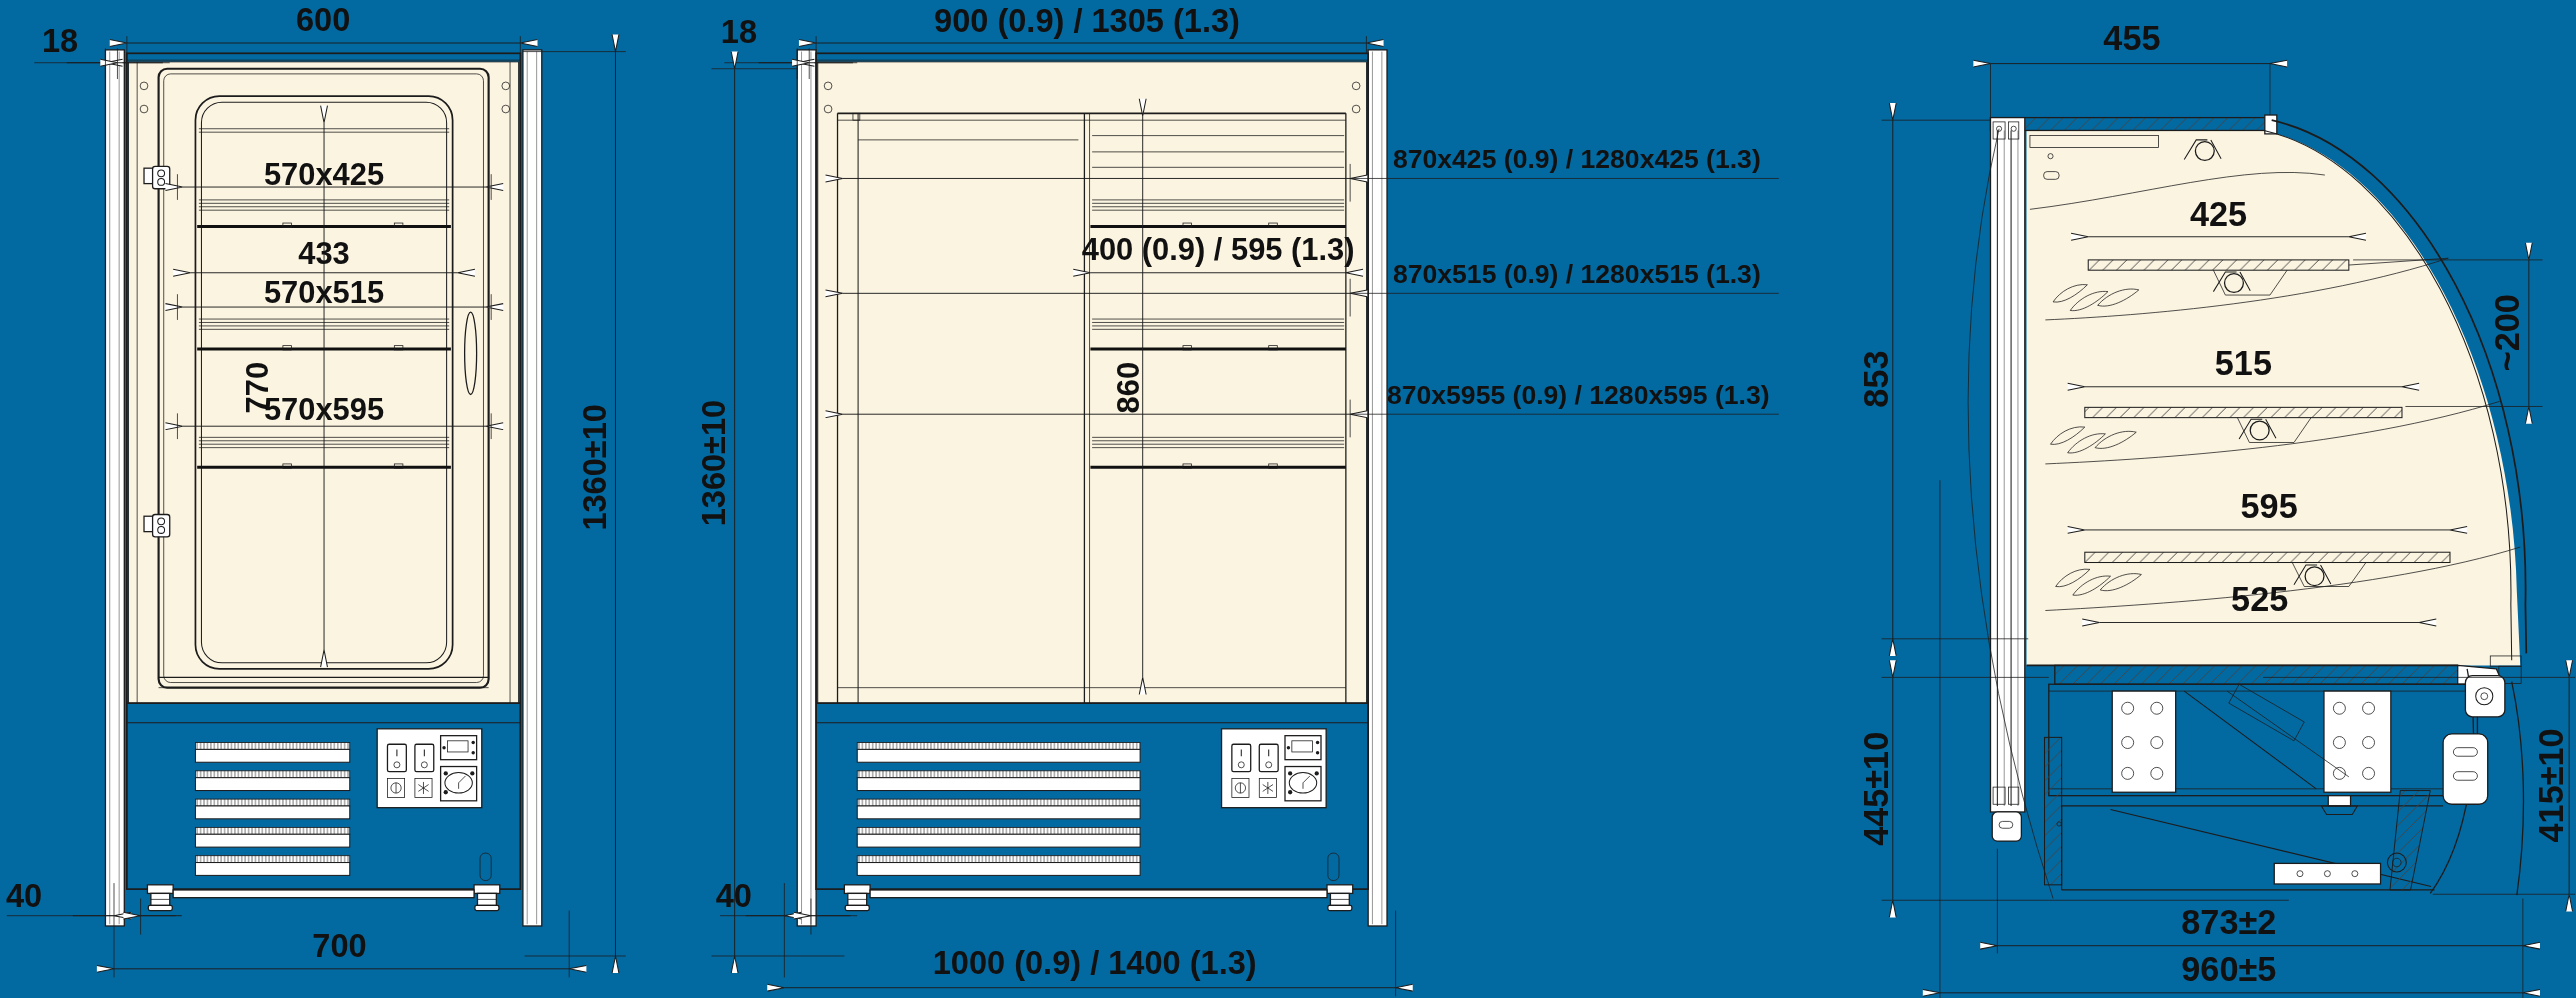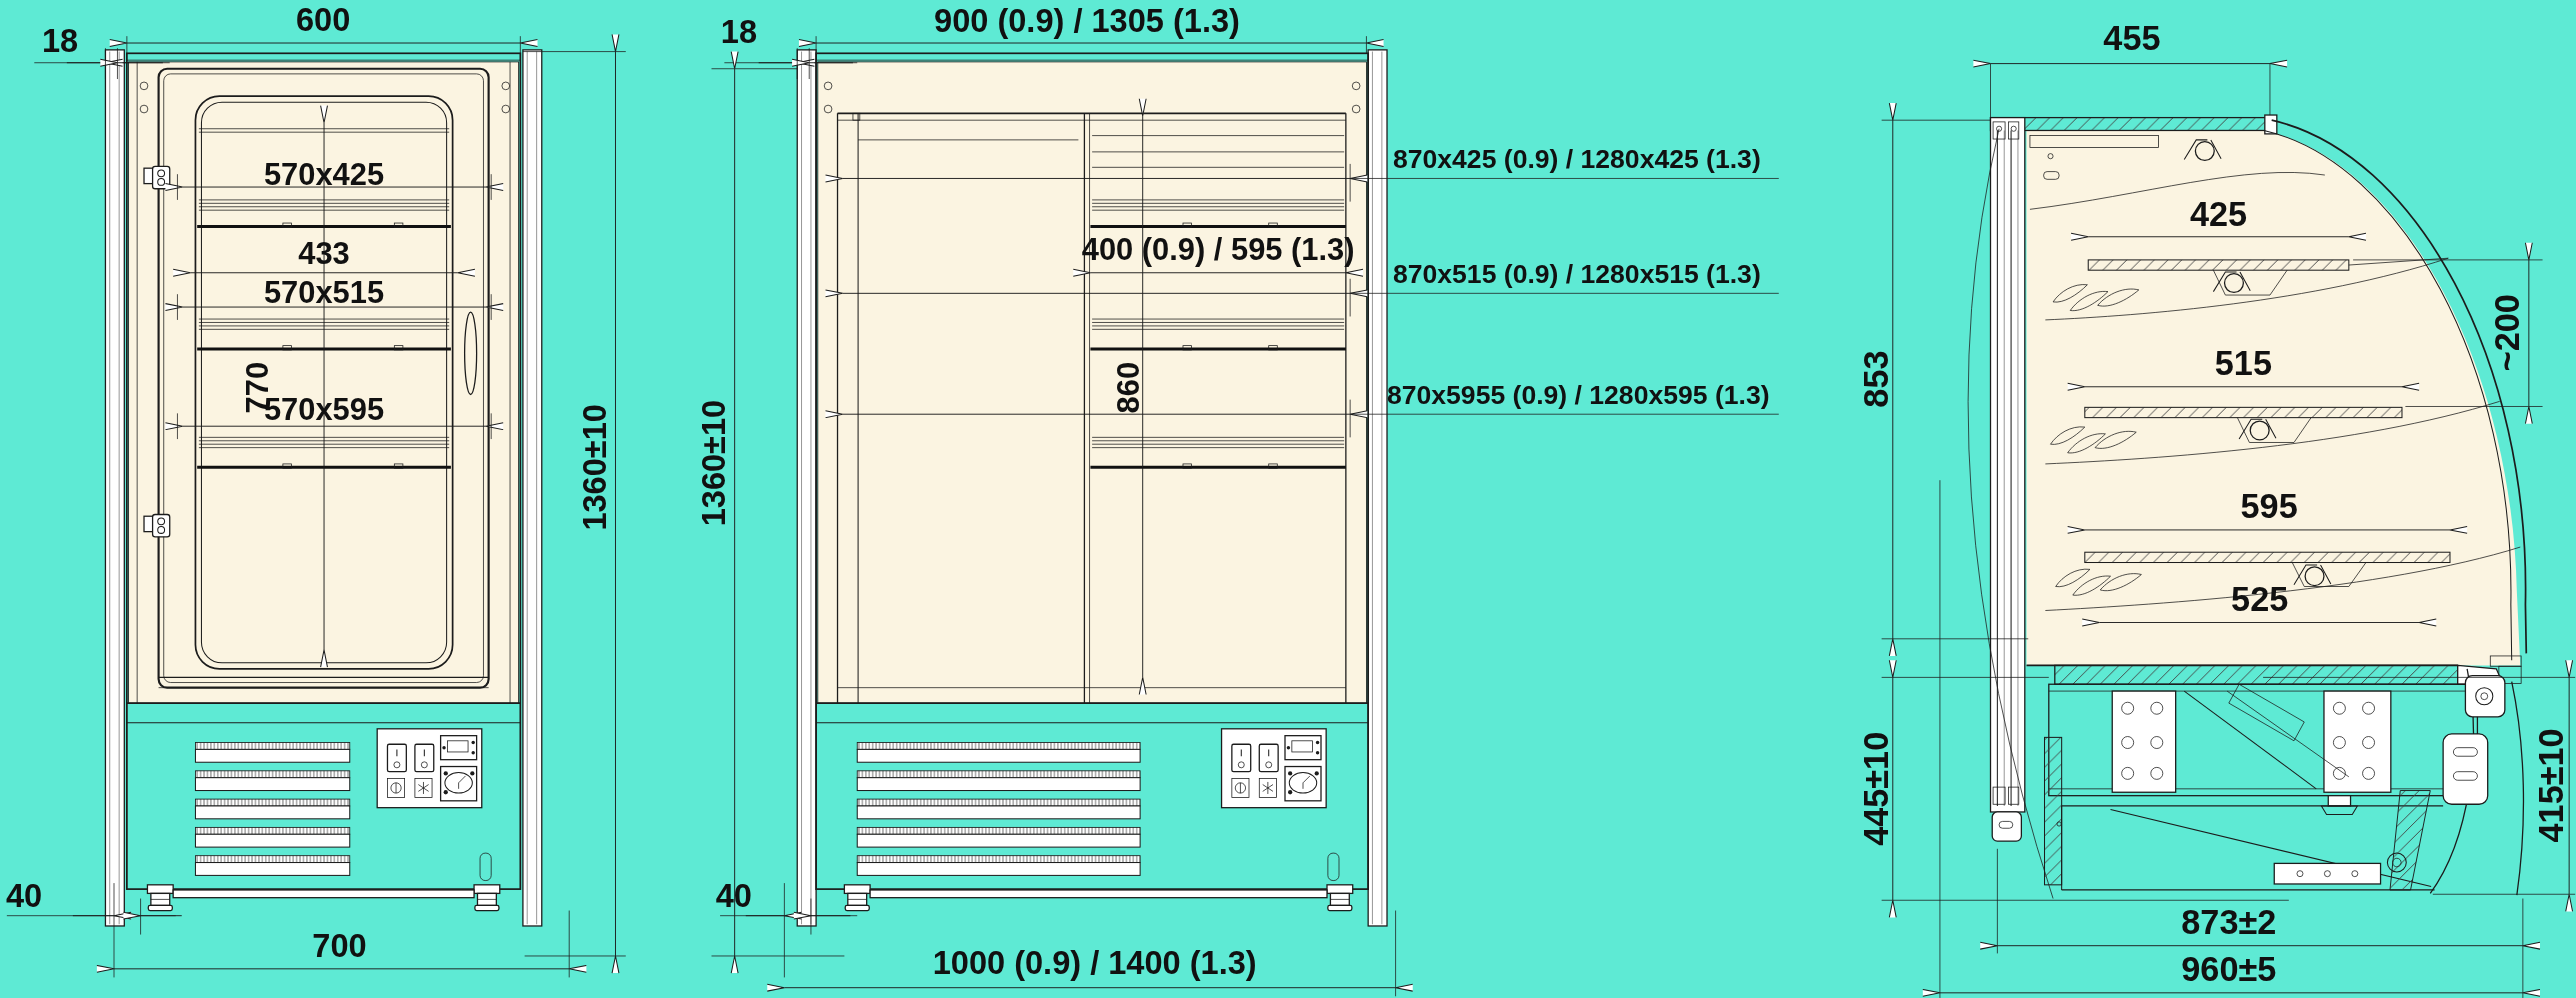--- a/index.html
+++ b/index.html
@@ -1,16 +1,16 @@
 <!DOCTYPE html>
 <html style="font-size:13.7px"><head>
 <meta charset="utf-8">
 <style>
   html,body{margin:0;padding:0;background:#fff}
-  .canvas{position:relative;width:2576px;height:999px;background:#5eead4;overflow:hidden}
+  .canvas{position:relative;width:2576px;height:999px;background:#0369a1;overflow:hidden}
   svg{position:absolute;inset:0}
   .wh{fill:#ffffff;stroke:#1c1c1c;stroke-width:1.5}
   .cream{fill:#FBF4E1}
   .o2{fill:none;stroke:#1c1c1c;stroke-width:2}
   .o15{fill:none;stroke:#1c1c1c;stroke-width:1.5}
   .ln{fill:none;stroke:#1c1c1c;stroke-width:1.2}
   .thin{fill:none;stroke:#1c1c1c;stroke-width:0.9}
   .th{fill:none;stroke:#111;stroke-width:3.5}
   .gry{fill:none;stroke:#9a9a9a;stroke-width:1.2}
   .dl{fill:none;stroke:#1c1c1c;stroke-width:1.1}

